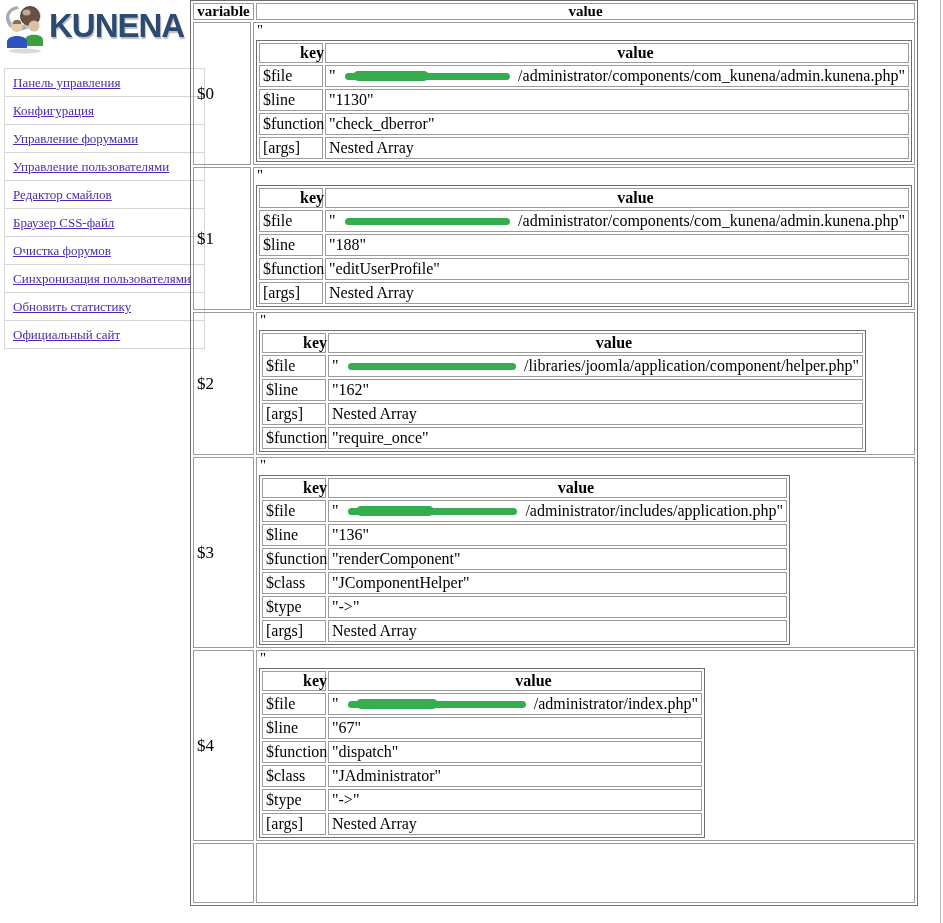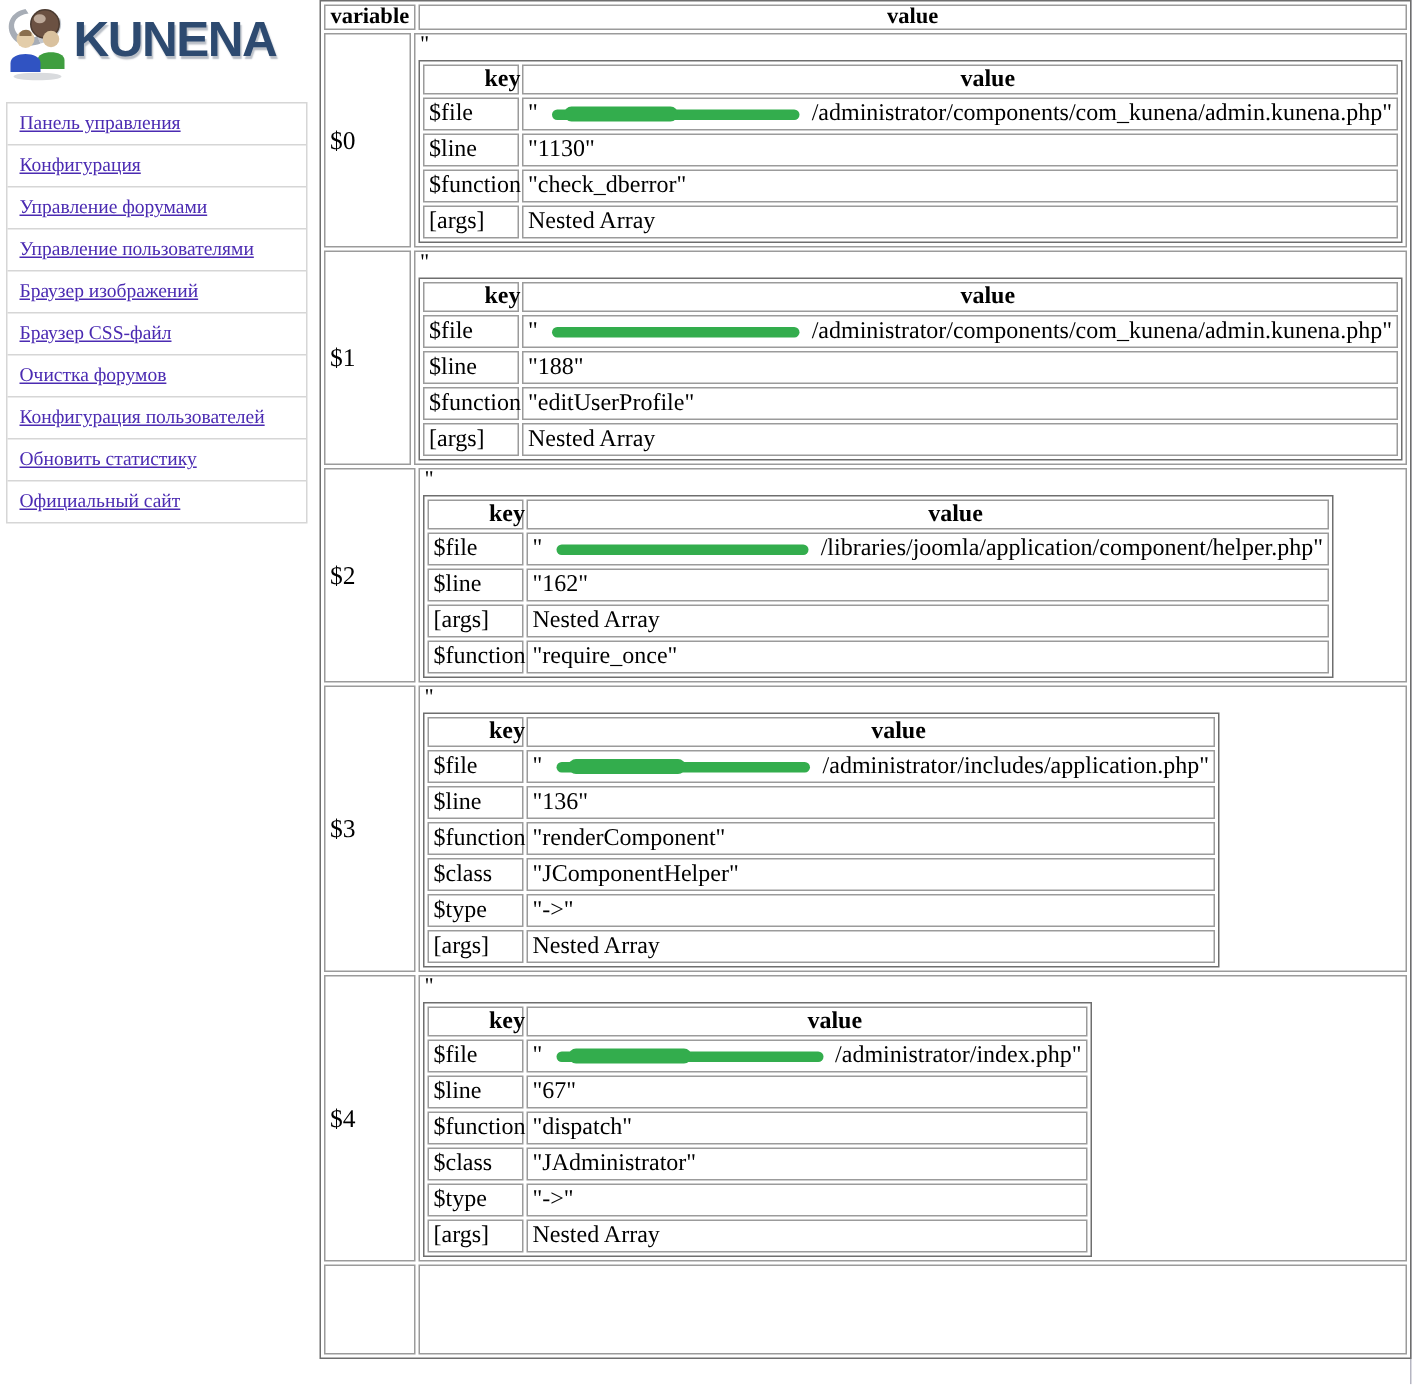--- a/index.html
+++ b/index.html
@@ -13,21 +13,21 @@
   .logo-text { font-family:"Liberation Sans","DejaVu Sans",sans-serif; font-weight:bold;
                font-size:33px; letter-spacing:-1px; color:#2d4a70; line-height:48px;
                text-shadow:1px 2px 1px #b9bec6; margin-left:-4px; }
   .menu { position:absolute; left:0; top:65px; width:199px; border:1px solid #d6d6d6;
           list-style:none; margin:1px; padding:0; background:#fff; }
   .menu li { border-bottom:1px solid #d6d6d6; padding:4px 8px 5px 8px; }
   .menu li:last-child { border-bottom:none; }
   .menu a { font-size:13px; text-decoration:underline; }
 
   
-  .main { position:absolute; left:213px; top:0; width:728px; }
+  .main { position:absolute; left:190px; top:0; width:728px; }
   .outer-table { border:1px solid #6e6e6e; padding:1px; box-sizing:border-box; width:728px; }
   .trow { display:flex; }
   .cell { border:1px solid #9b9b9b; margin:1px; box-sizing:border-box; }
   .hcell { font-weight:bold; text-align:center; font-size:15px; line-height:15px; padding:0 2px; }
   .h-var { width:61px; }
   .h-val { flex:1; }
   .varcell { width:61px; display:flex; align-items:center; padding-left:3px; font-size:17px; }
   .valcell { flex:1; padding:1px 2px 2px 2px; }
   .open-quote { font-size:15px; line-height:13px; height:14px; padding-left:1px; }
 
@@ -68,24 +68,24 @@
           <ellipse cx="22" cy="49" rx="16" ry="2.5" fill="#d9dbde"></ellipse>
         </svg>
       </span>
       <span class="logo-text">KUNENA</span>
     </div>
     <ul class="menu" id="menu">
         <li><a href="#">Панель управления</a></li>
         <li><a href="#">Конфигурация</a></li>
         <li><a href="#">Управление форумами</a></li>
         <li><a href="#">Управление пользователями</a></li>
-        <li><a href="#">Браузер изображений</a></li>
+        <li><a href="#">Редактор смайлов</a></li>
         <li><a href="#">Браузер CSS-файл</a></li>
         <li><a href="#">Очистка форумов</a></li>
-        <li><a href="#">Конфигурация пользователей</a></li>
+        <li><a href="#">Синхронизация пользователями</a></li>
         <li><a href="#">Обновить статистику</a></li>
         <li><a href="#">Официальный сайт</a></li>
       </ul>
   </div>
 
   <div class="main">
     <div class="outer-table">
       <div class="trow">
         <div class="cell hcell h-var">variable</div>
         <div class="cell hcell h-val">value</div>

